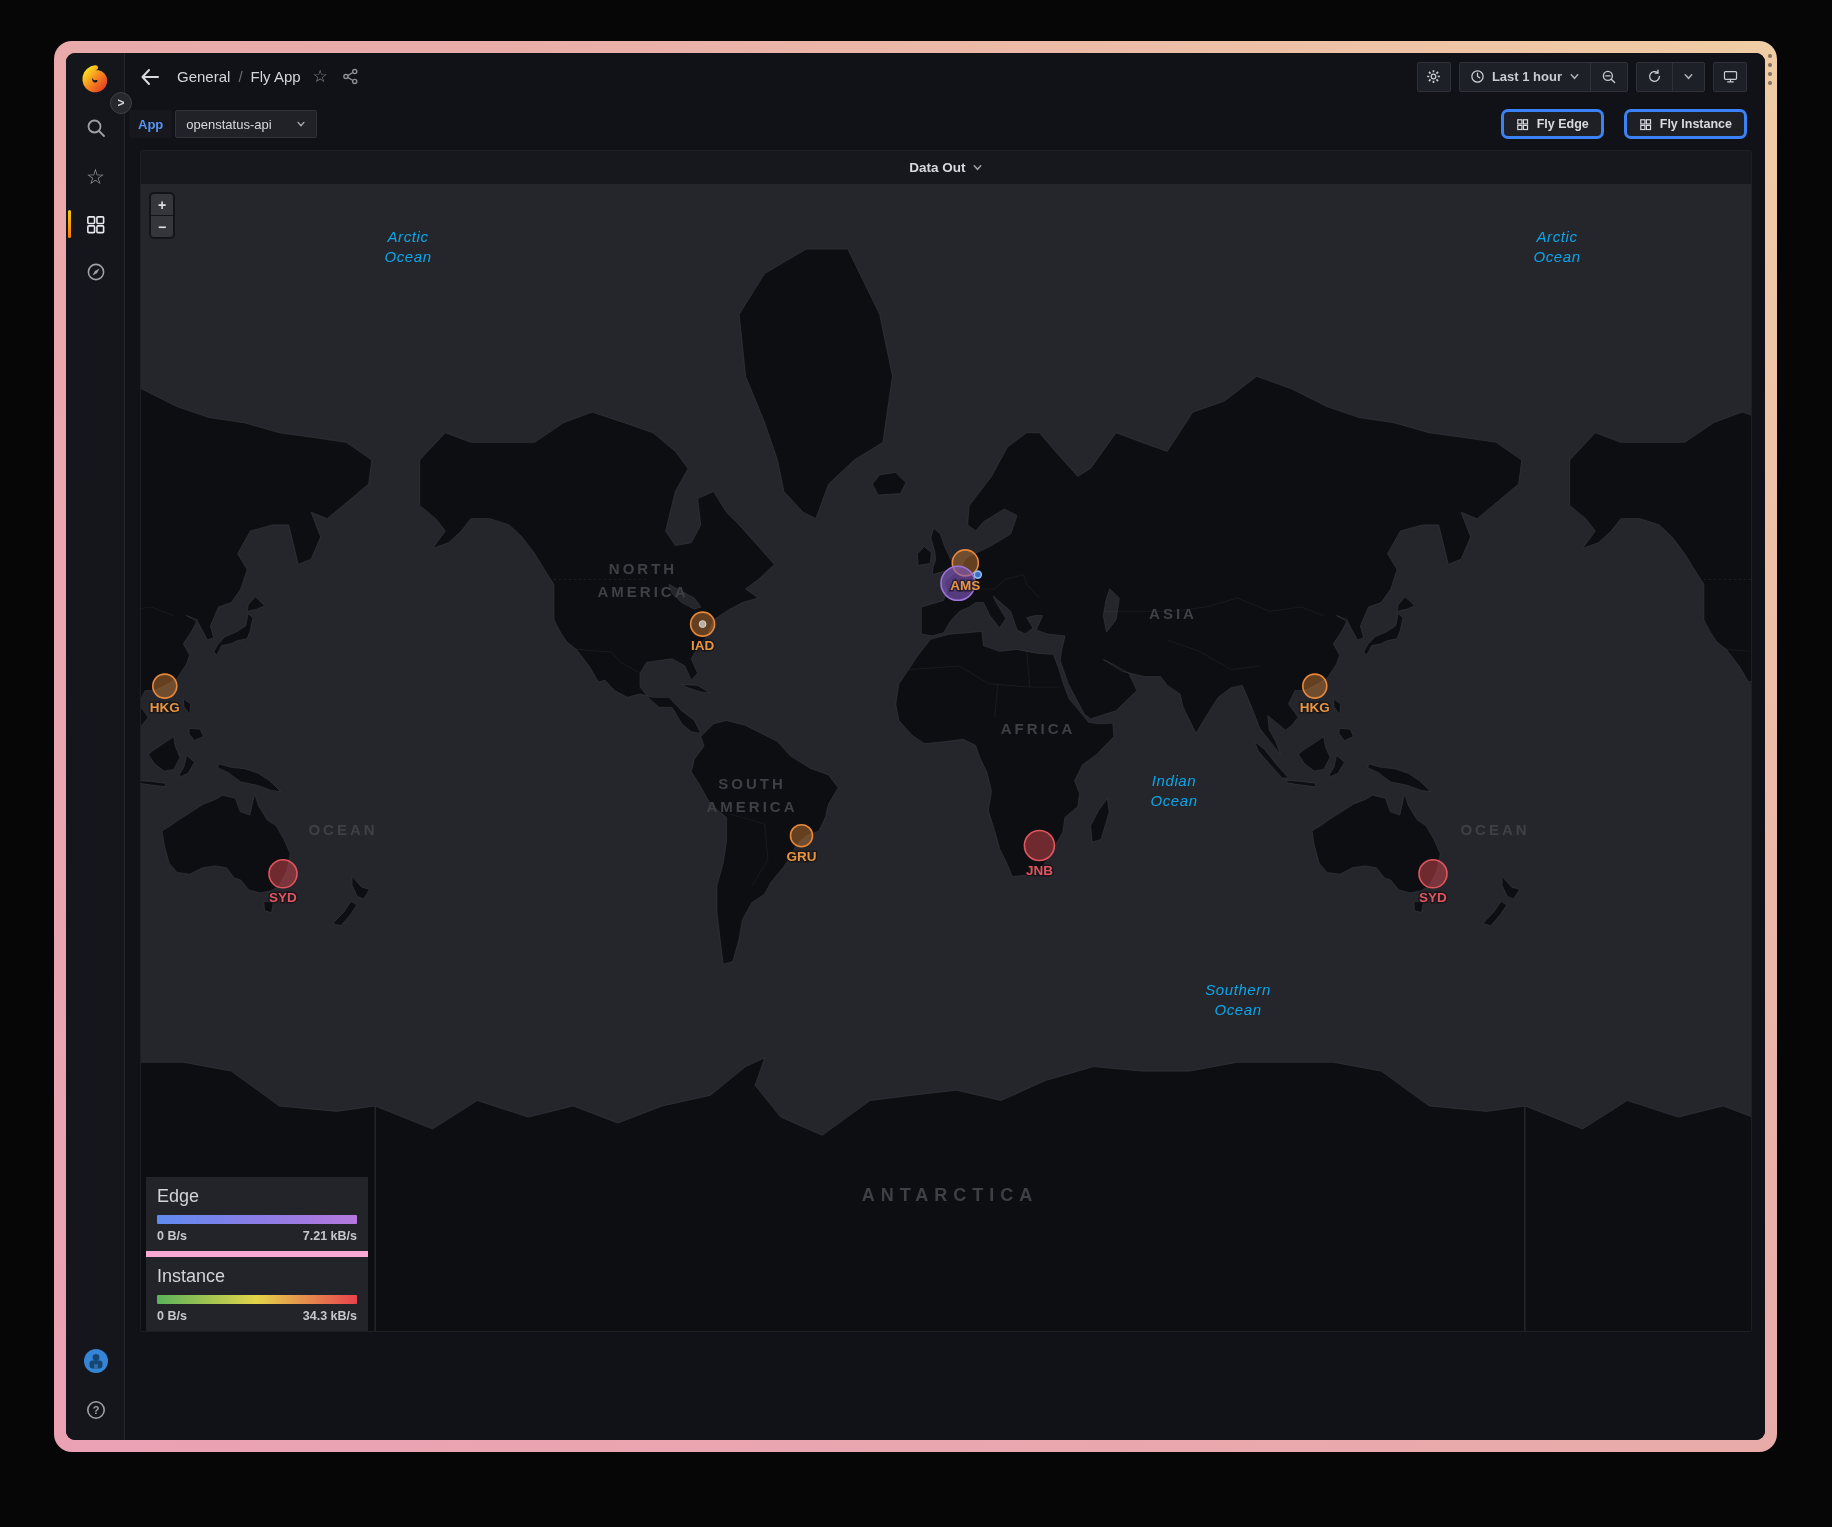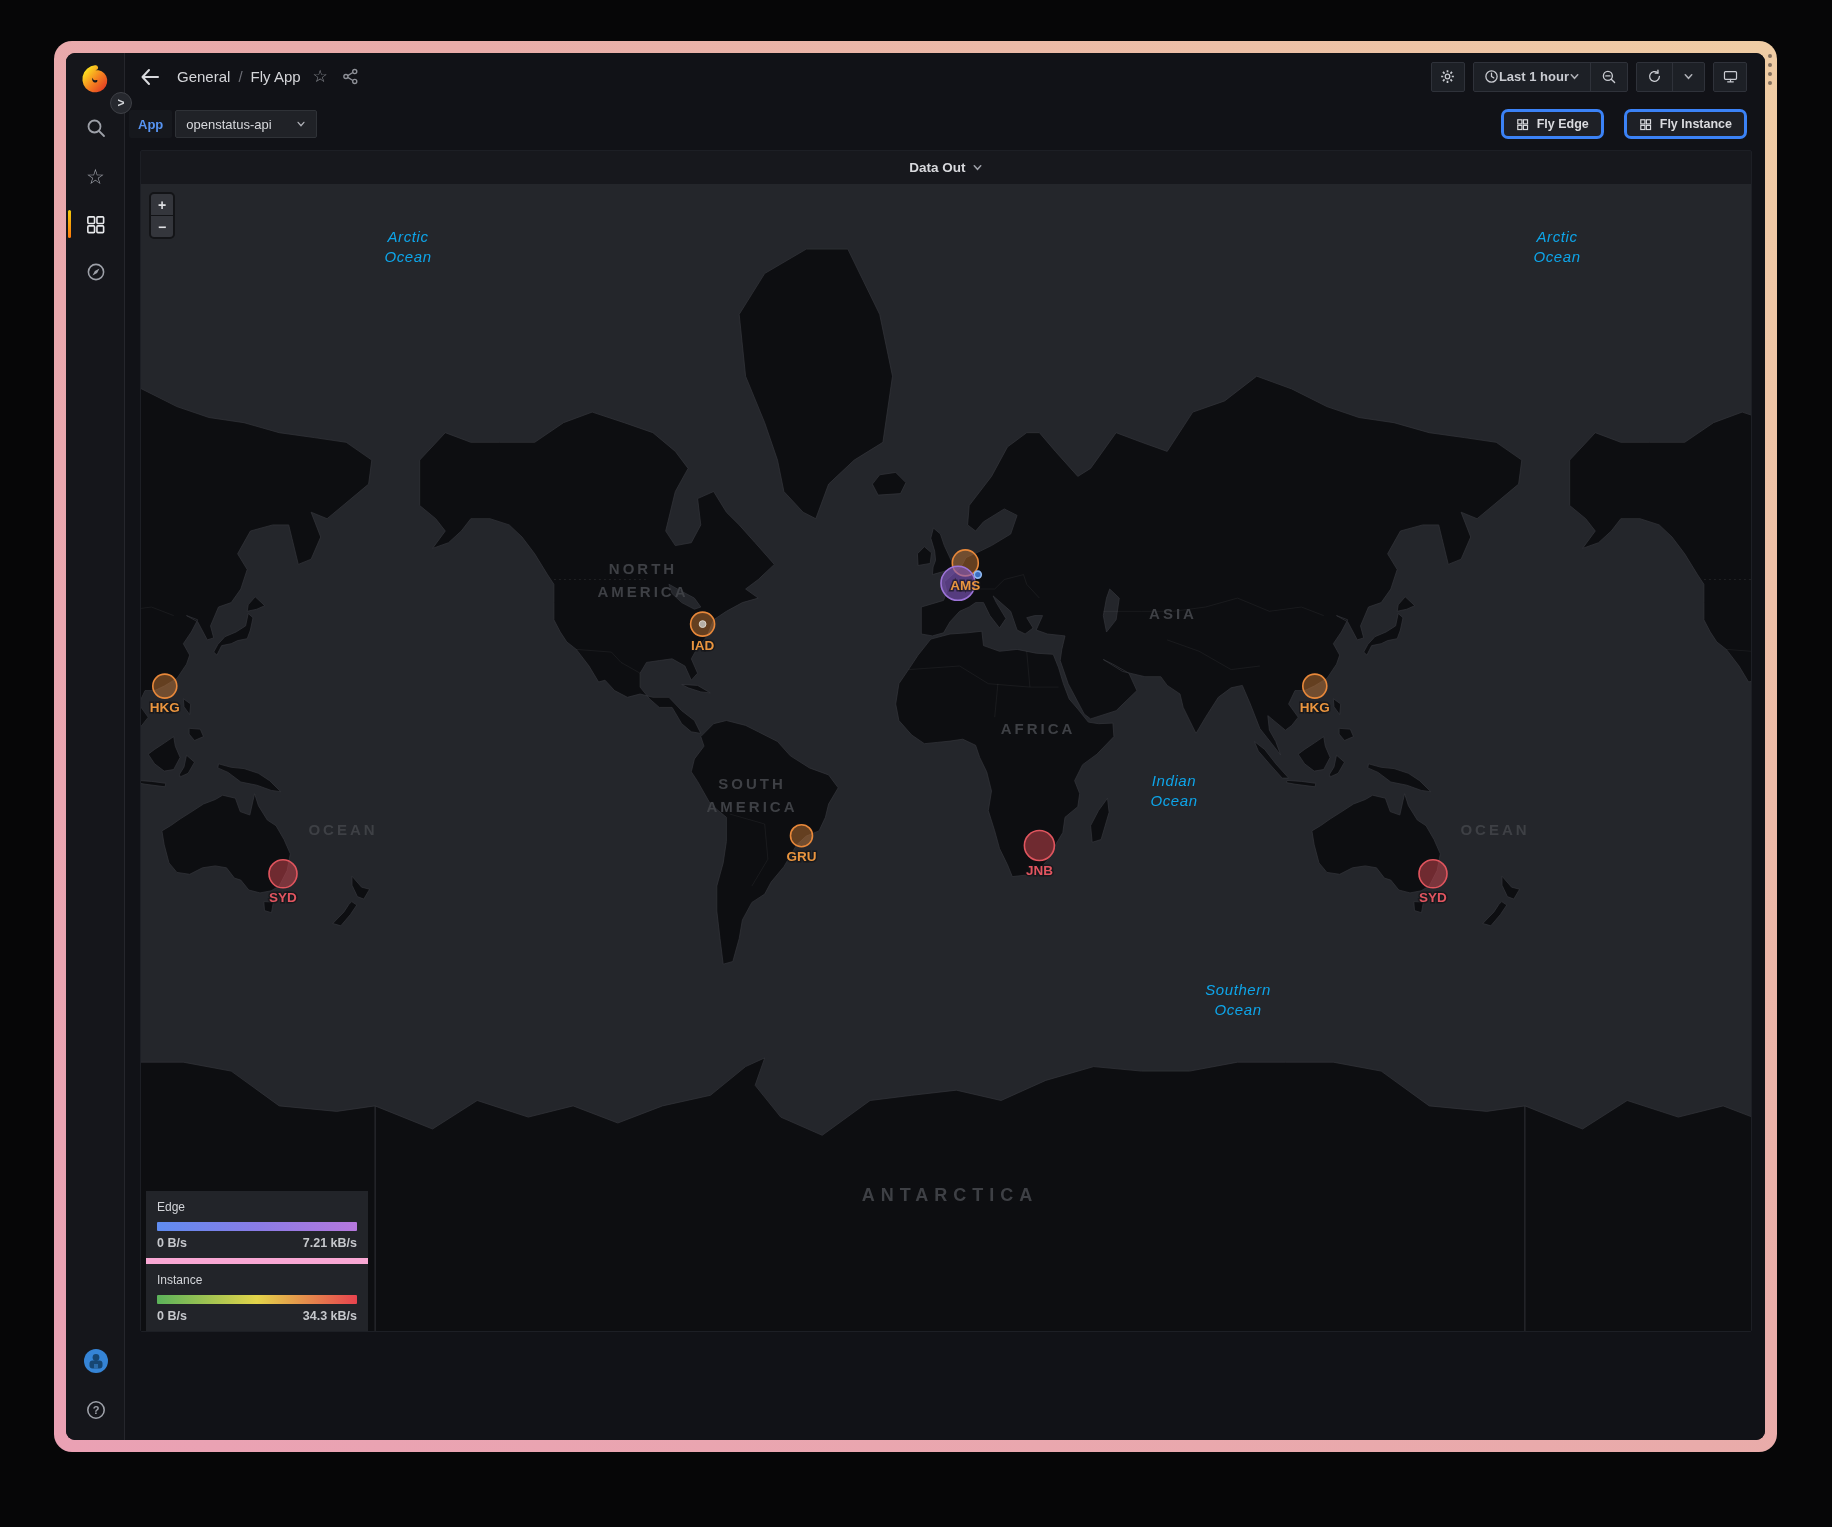--- a/index.html
+++ b/index.html
@@ -34,21 +34,21 @@
   .crumb { color:#d4d5d9; cursor:pointer; }
   .crumb-sep { color:#6e7077; }
   .nav-star { color:#8e9097; font-size:17px; margin-left:12px; cursor:pointer; }
   .nav-share { color:#8e9097; margin-left:14px; cursor:pointer; display:flex; }
   .nav-right { margin-left:auto; display:flex; align-items:center; gap:8px; }
   .tbtn { height:30px; background:#1d2026; border:1px solid #2f323a; border-radius:2px;
     color:#c9cbd1; display:flex; align-items:center; justify-content:center; cursor:pointer; }
   .tbtn.sq { width:34px; }
   .tgroup { height:30px; background:#1d2026; border:1px solid #2f323a; border-radius:2px;
     display:flex; align-items:stretch; color:#c9cbd1; }
-  .tseg { display:flex; align-items:center; gap:0; padding:0 10px; cursor:pointer; font-size:13px; font-weight:bold; }
+  .tseg { display:flex; align-items:center; gap:7px; padding:0 10px; cursor:pointer; font-size:13px; font-weight:bold; }
   .tseg + .tseg { border-left:1px solid #2f323a; }
 
   .subnav { position:absolute; top:47px; left:0; right:0; height:48px; display:flex; align-items:center; padding:0 18px 0 4px; }
   .appchip { height:28px; display:flex; align-items:center; padding:0 9px; background:#16181d; border-radius:2px;
     color:#5794f2; font-size:13px; font-weight:bold; }
   .appdd { height:28px; margin-left:3px; display:flex; align-items:center; gap:24px; padding:0 10px;
     background:#202227; border:1px solid #2f3237; border-radius:2px; color:#d8d9dd; font-size:13px; cursor:pointer; }
   .subnav-right { margin-left:auto; display:flex; align-items:center; gap:20px; }
   .flybtn { height:30px; display:flex; align-items:center; gap:8px; padding:0 12px;
     background:#1e2026; border:3px solid #3b82f6; border-radius:7px; color:#dadbdf;
@@ -71,21 +71,21 @@
   .zoomctl { position:absolute; left:8px; top:8px; width:26px; background:#131417; border:2px solid #131417;
     border-radius:5px; display:flex; flex-direction:column; gap:1px; z-index:6; }
   .zoomctl button { width:22px; height:21px; background:#34363c; border:0; color:#dfe0e3;
     font-size:14px; font-weight:bold; line-height:1; cursor:pointer; }
   .zoomctl button:first-child { border-radius:3px 3px 0 0; }
   .zoomctl button:last-child { border-radius:0 0 3px 3px; }
 
   .legend { position:absolute; left:5px; bottom:0; width:222px; background:#222429; z-index:6; }
   .lg-sec { padding:9px 11px 8px; }
   .lg-sec + .lg-sec { border-top:6px solid #f9a8d4; }
-  .lg-title { color:#d2d4d8; font-size:12px; }
+  .lg-title { color:#d2d4d8; font-size:18px; }
   .lg-bar { height:9px; border-radius:1px; margin:8px 0 5px; }
   .lg-row { display:flex; justify-content:space-between; color:#c6c8cc; font-size:12.5px; font-weight:bold; }
 </style>
 </head>
 <body>
 
 <div class="window">
   <div class="grip">
       <i></i>
       <i></i>

